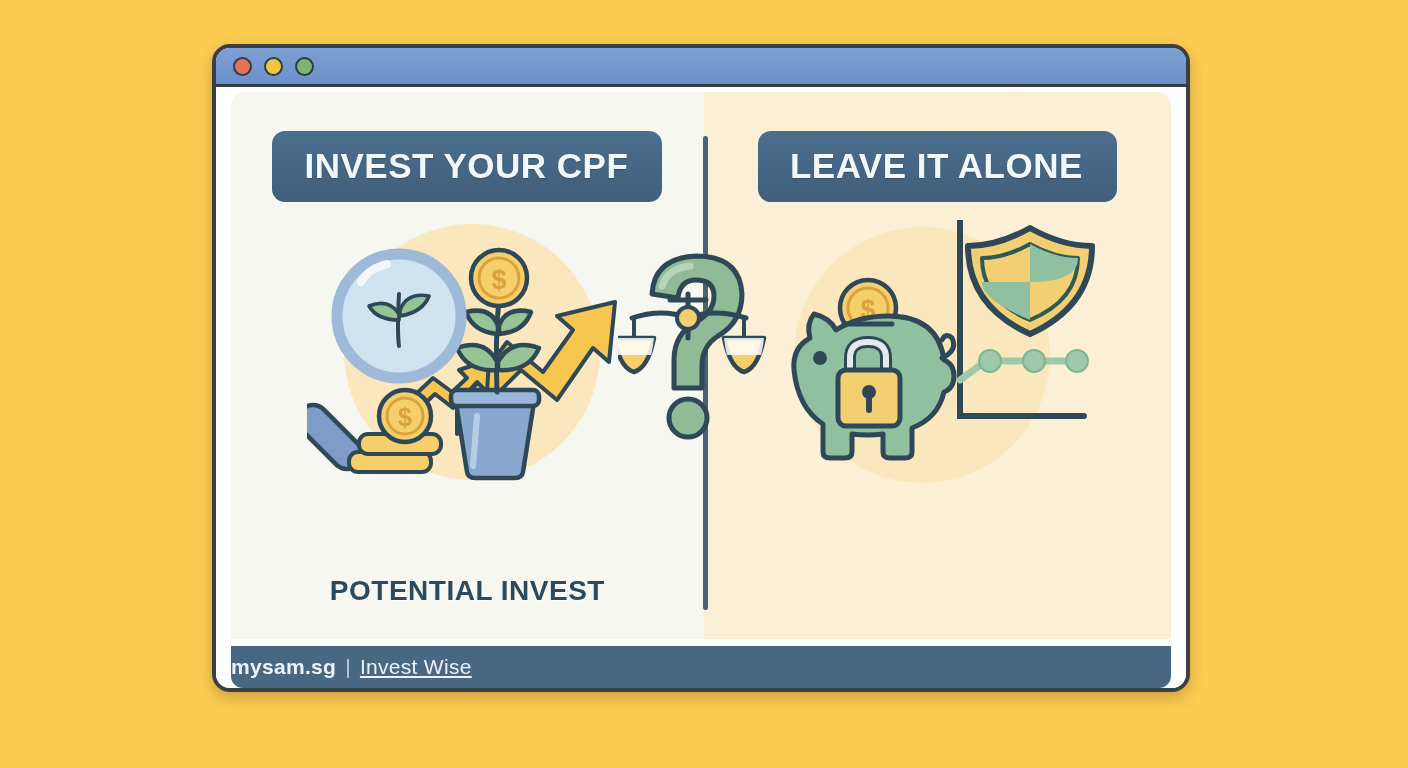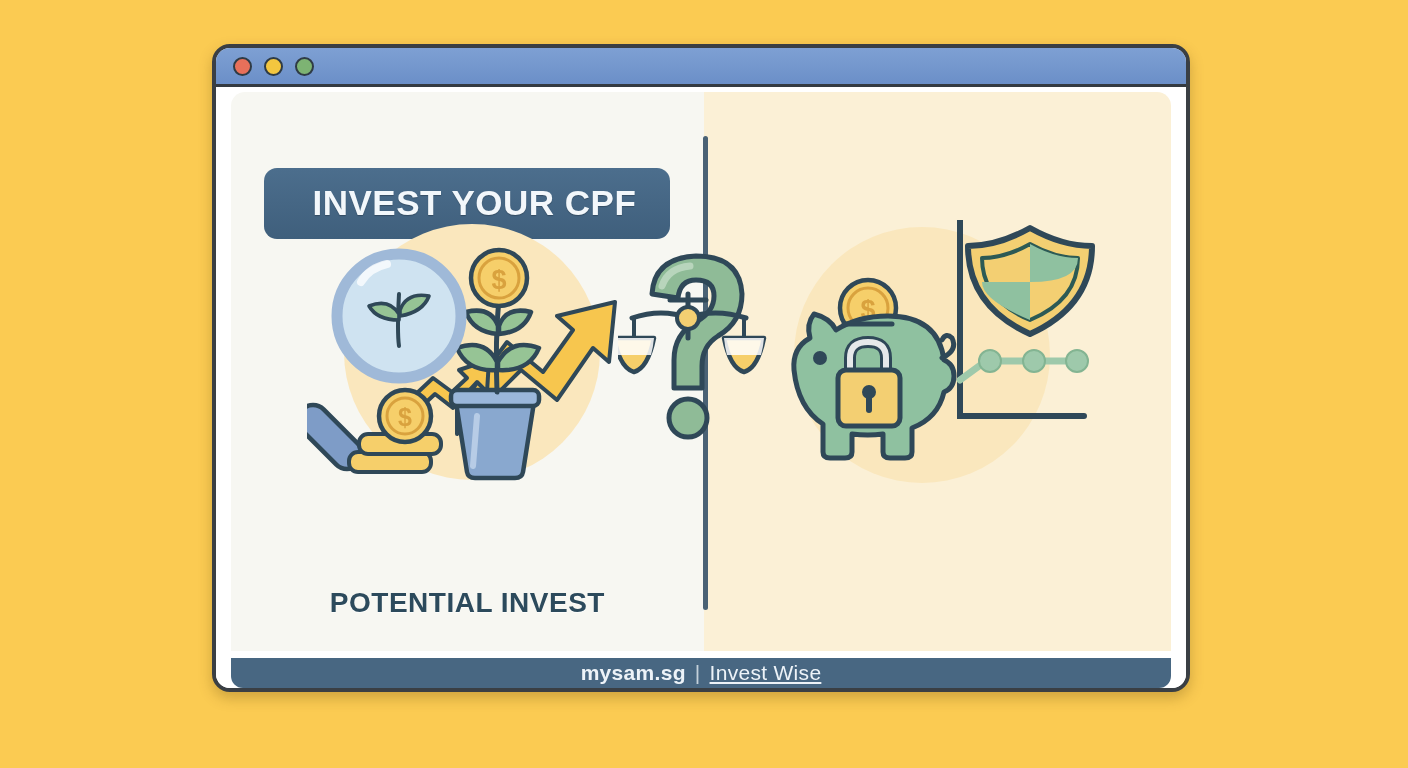--- a/index.html
+++ b/index.html
@@ -94,29 +94,28 @@
     position: absolute;
     top: 39px;
     display: flex;
     justify-content: center;
     width: 100%;
   }
   .pill {
     position: relative;
     background: linear-gradient(180deg, #4c6e8d 0%, #3f5f7c 100%);
     border-radius: 13px;
-    padding: 17px 34px 19px 48px;
+    padding: 17px 34px 19px 32px;
     color: #f2f7fb;
     font-size: 35px;
     font-weight: bold;
     letter-spacing: 0.5px;
     line-height: 1;
     white-space: nowrap;
     text-shadow: 0 1px 1px rgba(0,0,0,0.25);
-    margin-top: 37px;
   }
   .pill::after {
     content: "";
     position: absolute;
     left: 8px; top: 9px;
     width: 100%; height: 100%;
     border-radius: 13px;
     z-index: -1;
   }
   #pill-left::after  { background: #8fadd4; }
@@ -149,27 +148,26 @@
     position: absolute;
     left: 50.2%;
     top: 150px;
     transform: translateX(-50%);
     z-index: 6;
   }
 
   
   #footer-bar {
     flex: 0 0 auto;
-    height: 30px;
+    height: 42px;
     margin: 0 0 0 0;
     background: #486782;
     border-radius: 0 0 12px 12px;
     display: flex;
     align-items: center;
-    justify-content: center;
     color: #edf3f8;
     font-size: 21px;
     letter-spacing: 0.3px;
   }
   #footer-brand { font-weight: bold; }
   #footer-sep   { margin: 0 9px; opacity: 0.75; }
   #footer-tag   { font-weight: normal; text-decoration: underline; }
 
   #footer-spacer { flex: 0 0 7px; background:#ffffff; }
 </style>
@@ -246,20 +244,23 @@
               <text x="98" y="206" text-anchor="middle" font-family="'Liberation Sans',sans-serif" font-size="25" font-weight="bold" fill="#d9a23e">$</text>
             </g>
           </svg>
         </div>
 
         <div class="caption">POTENTIAL INVEST</div>
       </div>
 
       <div class="panel" id="panel-right">
 
+        <div class="pill-wrap">
+          <div class="pill" id="pill-right">LEAVE IT ALONE</div>
+        </div>
 
         <div class="art">
           <svg width="330" height="265" viewBox="0 0 330 265">
             <circle cx="150" cy="135" r="128" fill="#fae7bd"></circle>
 
             <g>
               <path d="M188 0 L188 196 L312 196" stroke="#2f4858" stroke-width="6" fill="none" stroke-linecap="round"></path>
               <path d="M188 160 L214 141 L312 141" stroke="#9ec9ab" stroke-width="7" fill="none" stroke-linecap="round"></path>
               <circle cx="218" cy="141" r="11" fill="#9ec9ab" stroke="#83b492" stroke-width="2"></circle>
               <circle cx="262" cy="141" r="11" fill="#9ec9ab" stroke="#83b492" stroke-width="2"></circle>

